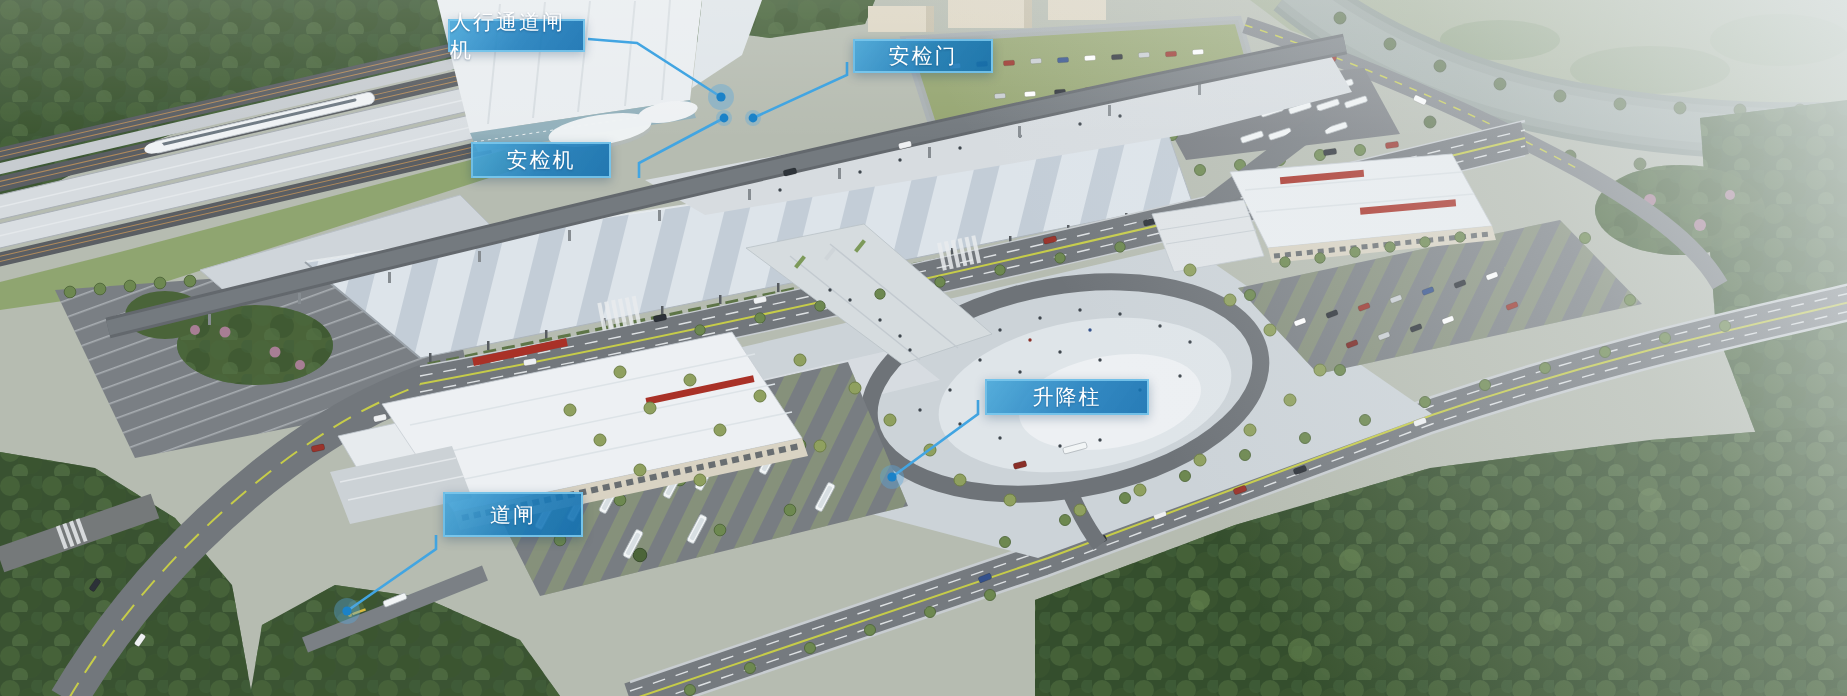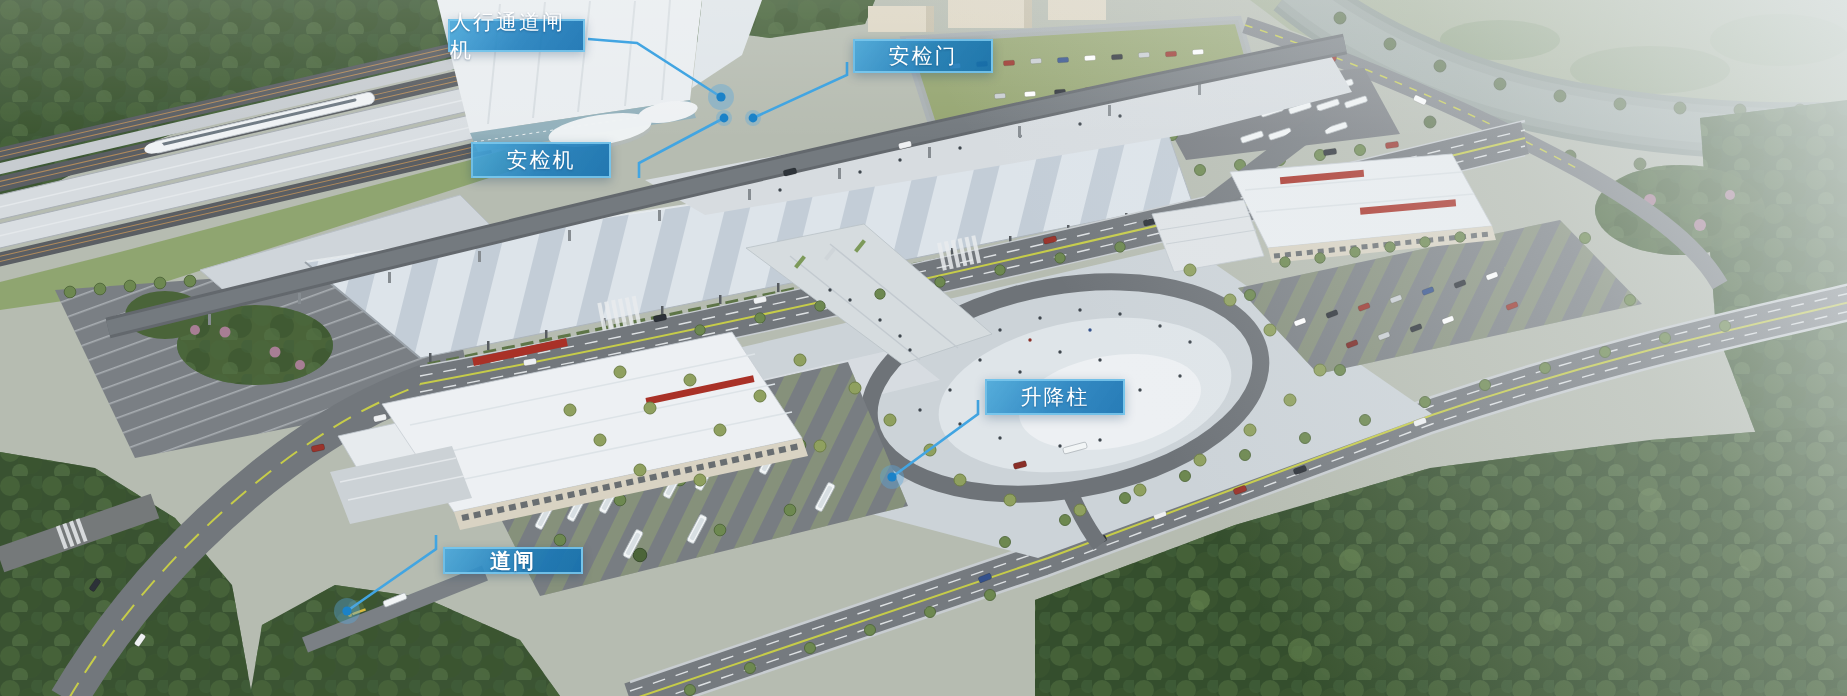--- a/index.html
+++ b/index.html
@@ -606,16 +606,16 @@
         <circle cx="347" cy="611" r="4.6" fill="#1b82c8"></circle>
     </g>
   </svg>
 
   <div class="callout" style="left:448px;top:19px;width:137px;height:33px;">人行通道闸机</div>
 
   <div class="callout" style="left:853px;top:39px;width:140px;height:34px;">安检门</div>
 
   <div class="callout" style="left:471px;top:142px;width:140px;height:36px;">安检机</div>
 
-  <div class="callout" style="left:985px;top:379px;width:140px;height:36px;">升降柱</div>
-
-  <div class="callout" style="left:443px;top:547px;width:140px;height:27px;font-weight:bold;">道闸</div>
+  <div class="callout" style="left:985px;top:379px;width:164px;height:36px;">升降柱</div>
+
+  <div class="callout" style="left:443px;top:492px;width:140px;height:45px;">道闸</div>
 </div>
 
 </body></html>

